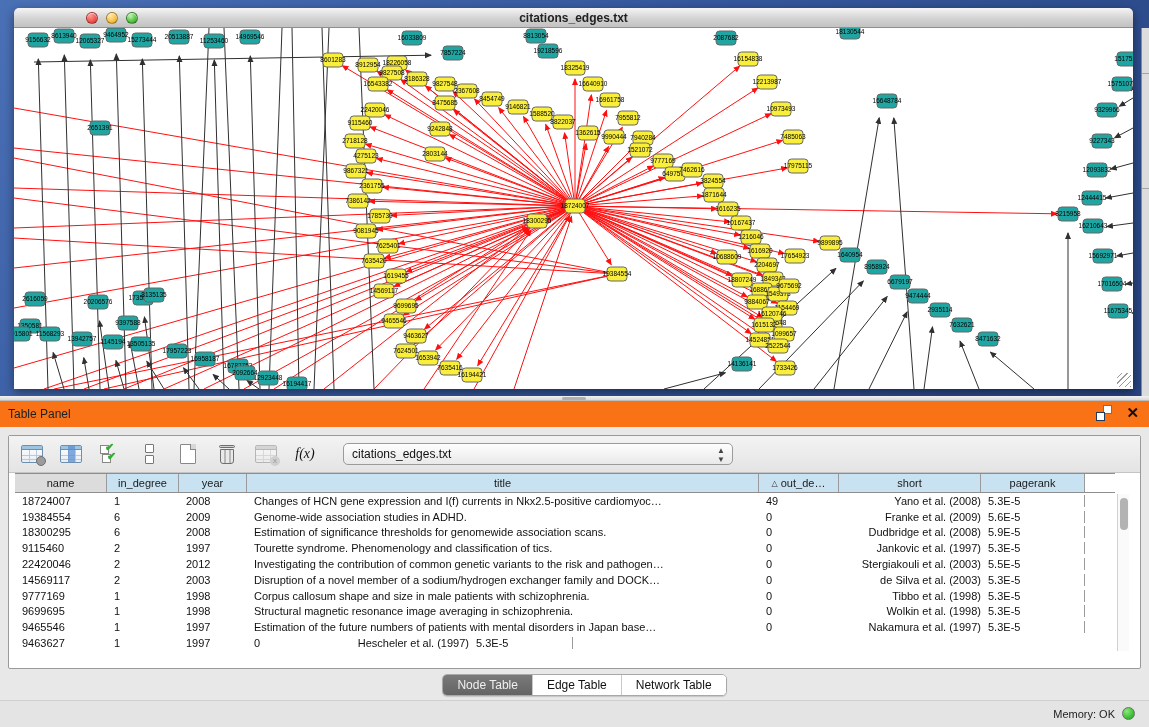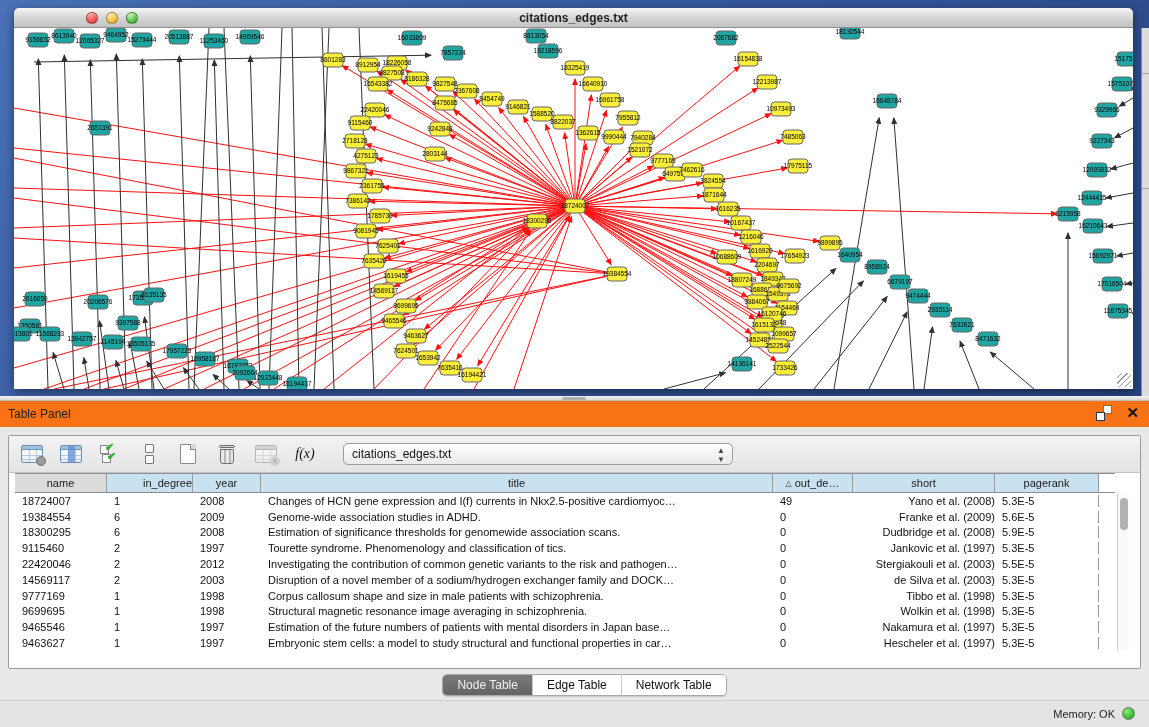--- a/index.html
+++ b/index.html
@@ -68,21 +68,21 @@
   .th .sortmark { font-size:8px; margin-right:3px; color:#333; }
   .tbody { position:relative; }
   .tr { display:flex; height:15.8px; align-items:center; background:#fff; }
   .td { font-size:11px; color:#111; padding-left:7px; white-space:nowrap; overflow:hidden; }
   .td.center { text-align:right; padding-left:0; }
   .vscroll { position:absolute; right:-14px; top:21px; width:12px; height:157px;
     background:#fafafa; border-left:1px solid #d0d0d0; }
   .vscroll .thumb { position:absolute; left:1.5px; top:4px; width:8px; height:32px;
     border-radius:4px; background:#b3b3b3; }
 
-  .w0{width:92px;} .w1{width:86px;justify-content:flex-end;} .w2{width:68px;} .w3{width:512px;}
+  .w0{width:92px;} .w1{width:72px;} .w2{width:68px;} .w3{width:512px;}
   .w4{width:80px;} .w5{width:142px;} .w6{width:104px; border-right:1px solid #9a9a9a;justify-content:center;}
 
   .tabs-row { position:absolute; left:0; top:672px; width:1149px; height:26px;
     display:flex; justify-content:center; align-items:center;margin-left:10px; }
   .tabgroup { display:flex; border:1px solid #a8a8a8; border-radius:5px; overflow:hidden;
     background:#fff; box-shadow:0 1px 1px rgba(0,0,0,.15); }
   .tab { font-size:12px; padding:3px 14px; color:#111; background:#fff;
     border-right:1px solid #c9c9c9; }
   .tab:last-child { border-right:none; }
   .tab.sel { background:linear-gradient(#7a7a7a,#646464); color:#f0f0f0; }
@@ -751,21 +751,20 @@
           <div class="td w2">1997</div>
           <div class="td w3">Estimation of the future numbers of patients with mental disorders in Japan base…</div>
           <div class="td w4">0</div>
           <div class="td w5 center">Nakamura et al. (1997)</div>
           <div class="td w6">5.3E-5</div>
         </div>
         <div class="tr">
           <div class="td w0">9463627</div>
           <div class="td w1">1</div>
           <div class="td w2">1997</div>
-          <div class="td w3">Embryonic stem cells: a model to study structural and functional properties in car…</div>
           <div class="td w4">0</div>
           <div class="td w5 center">Hescheler et al. (1997)</div>
           <div class="td w6">5.3E-5</div>
         </div>
       </div>
     <div class="vscroll">
       <div class="thumb"></div>
     </div>
   </div>
 </div>

